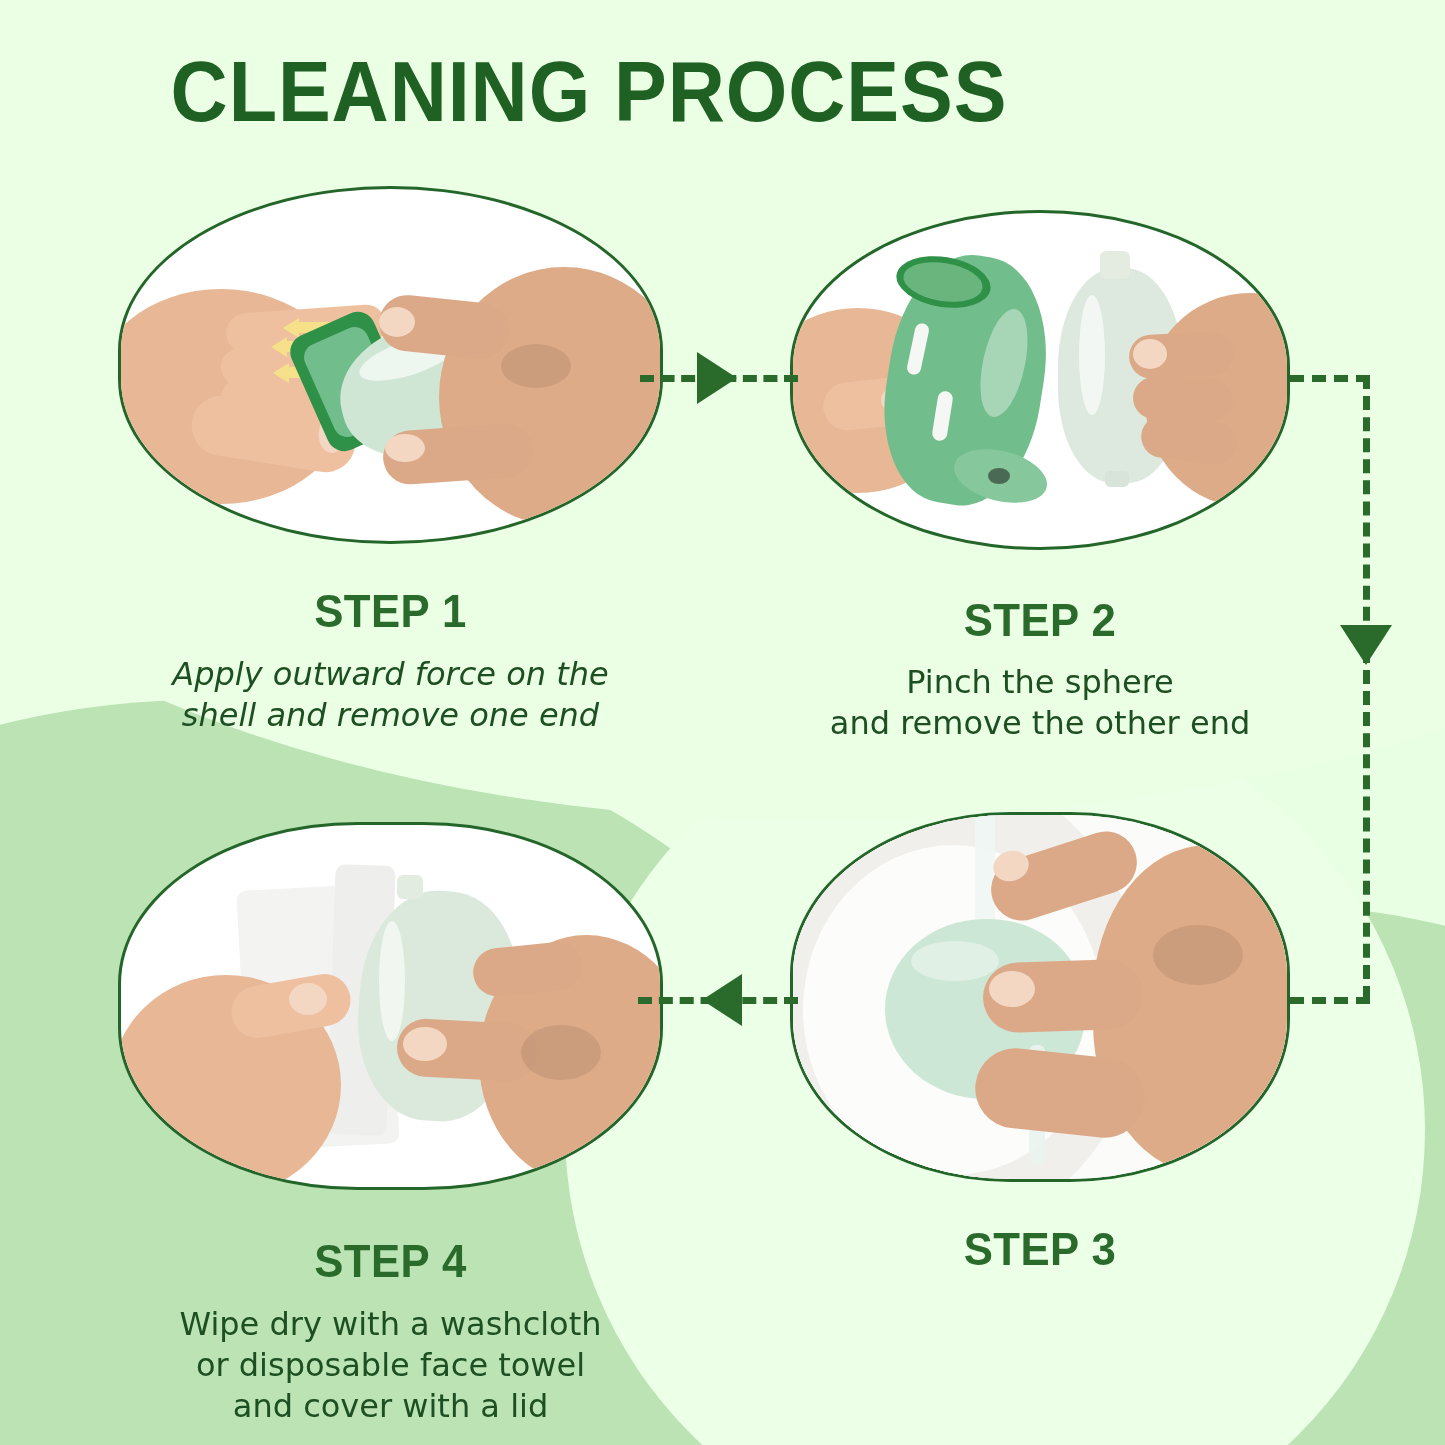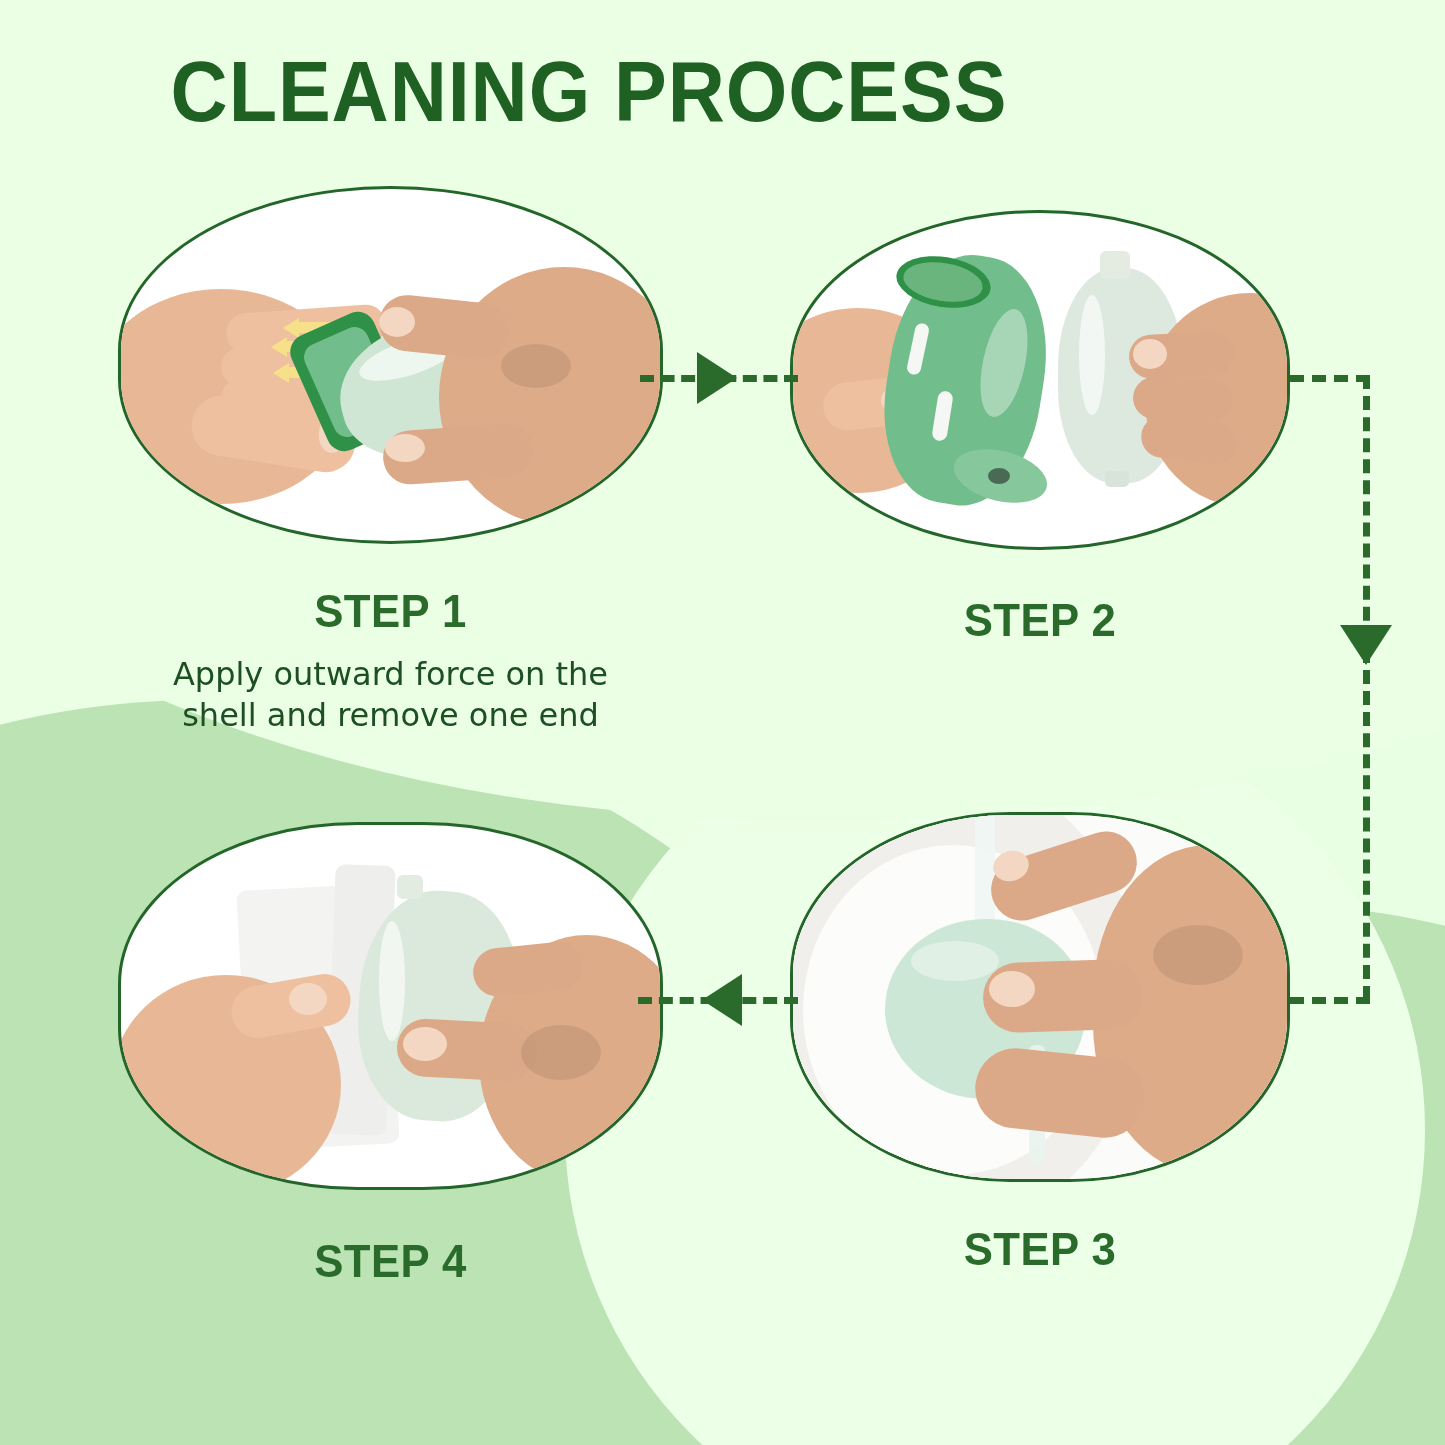--- a/index.html
+++ b/index.html
@@ -188,21 +188,21 @@
 
         <div class="hand2" style="left:318px;top:78px;width:250px;height:260px;"></div>
         <div class="finger-d" style="left:258px;top:110px;width:130px;height:56px;transform:rotate(6deg);"></div>
         <div class="nail" style="left:258px;top:118px;width:36px;height:30px;"></div>
         <div class="finger-d" style="left:262px;top:238px;width:150px;height:54px;transform:rotate(-4deg);"></div>
         <div class="nail" style="left:264px;top:245px;width:40px;height:28px;"></div>
         <div class="shade" style="left:380px;top:155px;width:70px;height:44px;"></div>
       </div>
     </div>
     <div class="step-label" style="top:398px;">STEP 1</div>
-    <div class="step-desc" style="top:468px;">Apply outward force on the
+    <div class="step-desc" style="top:468px;font-style:italic;">Apply outward force on the
 shell and remove one end</div>
   </div>
 
   <div class="step" style="left:790px;top:210px;width:500px;height:540px;">
     <div class="photo-frame oval" style="left:0;top:0;width:500px;height:340px;">
       <div class="photo-inner">
 
         <div class="hand" style="left:-40px;top:95px;width:210px;height:185px;"></div>
         <div class="finger" style="left:30px;top:165px;width:130px;height:48px;transform:rotate(-6deg);"></div>
         <div class="nail" style="left:88px;top:172px;width:38px;height:30px;"></div>
@@ -222,20 +222,22 @@
         <div class="gloss" style="left:286px;top:82px;width:26px;height:120px;opacity:.85;"></div>
 
         <div class="hand2" style="left:352px;top:80px;width:210px;height:215px;"></div>
         <div class="finger-d" style="left:336px;top:120px;width:105px;height:44px;transform:rotate(-3deg);"></div>
         <div class="nail" style="left:340px;top:126px;width:34px;height:30px;"></div>
         <div class="finger-d" style="left:340px;top:165px;width:100px;height:42px;transform:rotate(2deg);"></div>
         <div class="finger-d" style="left:348px;top:206px;width:96px;height:42px;transform:rotate(7deg);"></div>
       </div>
     </div>
     <div class="step-label" style="top:383px;">STEP 2</div>
+    <div class="step-desc" style="top:452px;">Pinch the sphere
+and remove the other end</div>
   </div>
 
   <div class="step" style="left:790px;top:812px;width:500px;height:560px;">
     <div class="photo-frame round" style="left:0;top:0;width:500px;height:370px;">
       <div class="photo-inner" style="background:#fbfbf9;">
         <div class="sink" style="left:-70px;top:-50px;width:420px;height:470px;background:#f1efeb;"></div>
         <div class="sink" style="left:10px;top:30px;width:300px;height:330px;background:#fcfcfa;"></div>
 
         <div class="water" style="left:182px;top:-8px;width:20px;height:120px;background:#f0f6f4;"></div>
 
@@ -271,20 +273,23 @@
         <div class="nail" style="left:168px;top:158px;width:38px;height:32px;"></div>
 
         <div class="hand2" style="left:358px;top:110px;width:215px;height:250px;"></div>
         <div class="finger-d" style="left:276px;top:196px;width:140px;height:58px;transform:rotate(3deg);"></div>
         <div class="nail" style="left:282px;top:202px;width:44px;height:34px;"></div>
         <div class="finger-d" style="left:352px;top:120px;width:110px;height:48px;transform:rotate(-6deg);"></div>
         <div class="shade" style="left:400px;top:200px;width:80px;height:55px;"></div>
       </div>
     </div>
     <div class="step-label" style="top:412px;">STEP 4</div>
+    <div class="step-desc" style="top:482px;">Wipe dry with a washcloth
+or disposable face towel
+and cover with a lid</div>
   </div>
 
   <div class="conn">
     <div class="dash-h" style="left:640px;top:375px;width:158px;"></div>
     <div class="tri-right" style="left:697px;top:352px;"></div>
   </div>
 
   <div class="conn">
     <div class="dash-h" style="left:1290px;top:375px;width:80px;"></div>
     <div class="dash-v" style="left:1363px;top:375px;height:625px;"></div>

